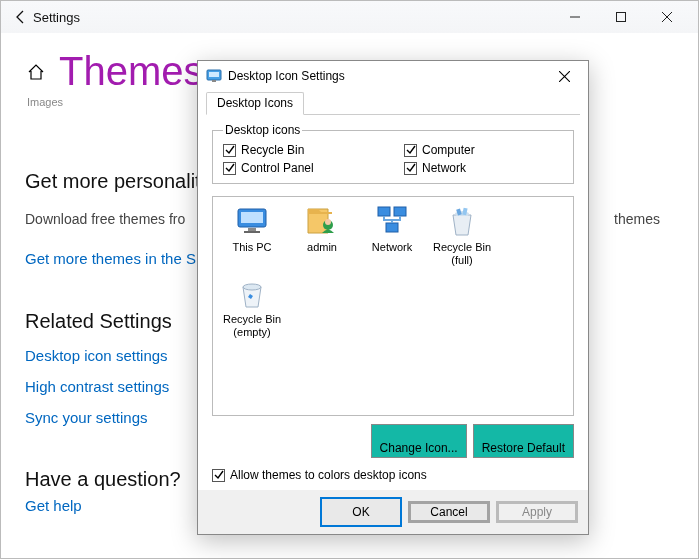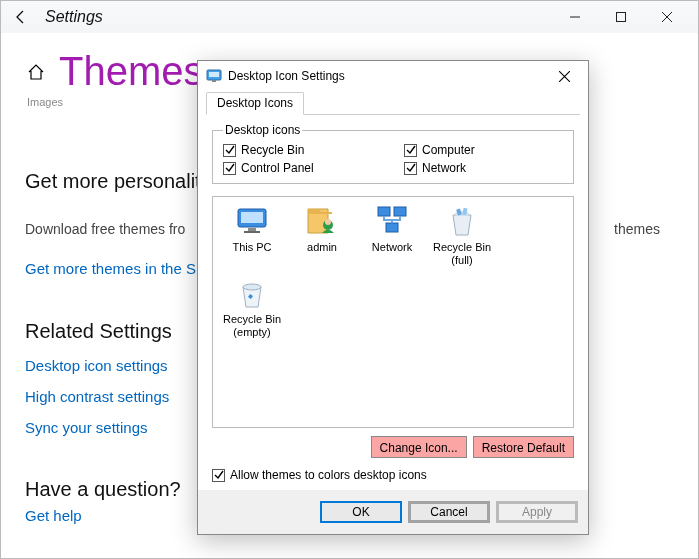--- a/index.html
+++ b/index.html
@@ -2,29 +2,29 @@
 <html><head>
 <meta charset="utf-8">
 <style>
   * { box-sizing: border-box; margin: 0; padding: 0; font-family: "Segoe UI", Tahoma, sans-serif; }
   body { background: #fff; width: 699px; height: 559px; overflow: hidden; position: relative; }
 
   
   .settings-window { position: absolute; inset: 0; border: 1px solid #bbb; background: #fff; }
   .settings-titlebar { height: 32px; display: flex; align-items: center; padding: 0 8px; background: linear-gradient(#f8f9fb,#f4f5f7); }
   .settings-titlebar .back { width: 24px; height: 24px; display:flex;align-items:center;justify-content:center; color:#000; cursor:pointer; }
-  .settings-titlebar .title { font-size: 16px; margin-left: 12px; color:#111;font-style:italic; }
+  .settings-titlebar .title { font-size: 13px; color:#111; }
   .settings-titlebar .spacer { flex:1; }
   .win-btn { width: 46px; height: 32px; display:flex;align-items:center;justify-content:center; color:#222; }
   .settings-body { padding: 16px 24px 0 24px; }
   .page-header { display:flex; align-items:center; gap:12px; margin-bottom: 2px;}
   .home-icon { width:22px;height:22px;display:flex;align-items:center;justify-content:center; color:#000; }
   .page-title { font-size: 40px; font-weight: 400; color:#a21caf; }
   .section-title { font-size: 20px; font-weight: 500; margin-top: 48px; color:#111; }
-  .body-text { font-size: 14px; color:#444; margin-top: 28px; }
+  .body-text { font-size: 14px; color:#444; margin-top: 18px; }
   .link { font-size: 15px; color: #0067c0; cursor:pointer; display:inline-block; margin-top: 23px; }
   .related .link { margin-top: 14px; display:block; }
   .crumb-frag { font-size:11px; color:#888; margin-left:2px; margin-top:2px;}
 
   
   .dialog { position:absolute; left:197px; top:60px; width:392px; height:475px; background:#fff; border:1px solid #888; box-shadow: 0 6px 24px rgba(0,0,0,.25); display:flex;flex-direction:column;}
   .dlg-title { height:30px; display:flex; align-items:center; padding:0 8px; }
   .dlg-title .ico { width:16px;height:16px;display:flex;align-items:center;justify-content:center;margin-right:6px; }
   .dlg-title .txt { font-size:12px; }
   .dlg-title .spacer{flex:1;}
@@ -37,25 +37,25 @@
   .chk-grid { display:grid; grid-template-columns: 1fr 1fr; gap:4px 22px;}
   .chk { display:flex; align-items:center; gap:5px; font-size:12px;}
   .chk .box { width:13px;height:13px;border:1px solid #555;display:flex;align-items:center;justify-content:center;background:#fff;}
   .chk .box svg{width:10px;height:10px;}
   .preview { border:1px solid #bbb; margin-top:12px; padding:6px 16px 2px 4px; flex:1; }
   .preview-row { display:flex; }
   .icon-cell { width:70px; height:72px; display:flex; flex-direction:column; align-items:center; justify-content:flex-start; gap:2px; cursor:pointer;}
   .icon-cell .icn { width:36px;height:36px;display:flex;align-items:center;justify-content:center;}
   .icon-cell .lbl { font-size:11px; text-align:center; line-height:1.15;}
   .btn-row { display:flex; justify-content:flex-end; gap:6px; margin-top:8px;}
-  .w-btn { min-width:86px; height:22px; font-size:12px; border:1px solid #888; background:#fca5a5; cursor:pointer; padding:4px 8px;}
+  .w-btn { min-width:86px; height:22px; font-size:12px; border:1px solid #888; background:#14b8a6; cursor:pointer; padding:16px 8px;}
   .allow-row { margin-top:10px;}
   .dlg-footer { height:44px; border-top:0; background:#f0f0f0; display:flex; align-items:center; justify-content:flex-end; padding:0 10px; gap:6px;}
   .f-btn { width:82px; height:22px; font-size:12px; border:3px solid #a3a3a3; background:#e9e9e9; cursor:pointer;}
-  .f-btn.primary{ border:2px solid #0078d7; background:#e9e9e9; height:22px; line-height:18px;}
+  .f-btn.primary{ border:2px solid #0078d7; background:#e9e9e9; height:30px; line-height:18px;}
   .f-btn.disabled{ color:#888; border-color:#bbb; background:#f0f0f0; cursor:default;}
 </style>
 </head>
 <body>
 
 <div class="settings-window">
   <div class="settings-titlebar">
     <div class="back">
       <svg width="16" height="16" viewBox="0 0 16 16">
           <path d="M10 2 L4 8 L10 14" stroke="#111" stroke-width="1.3" fill="none"></path>

